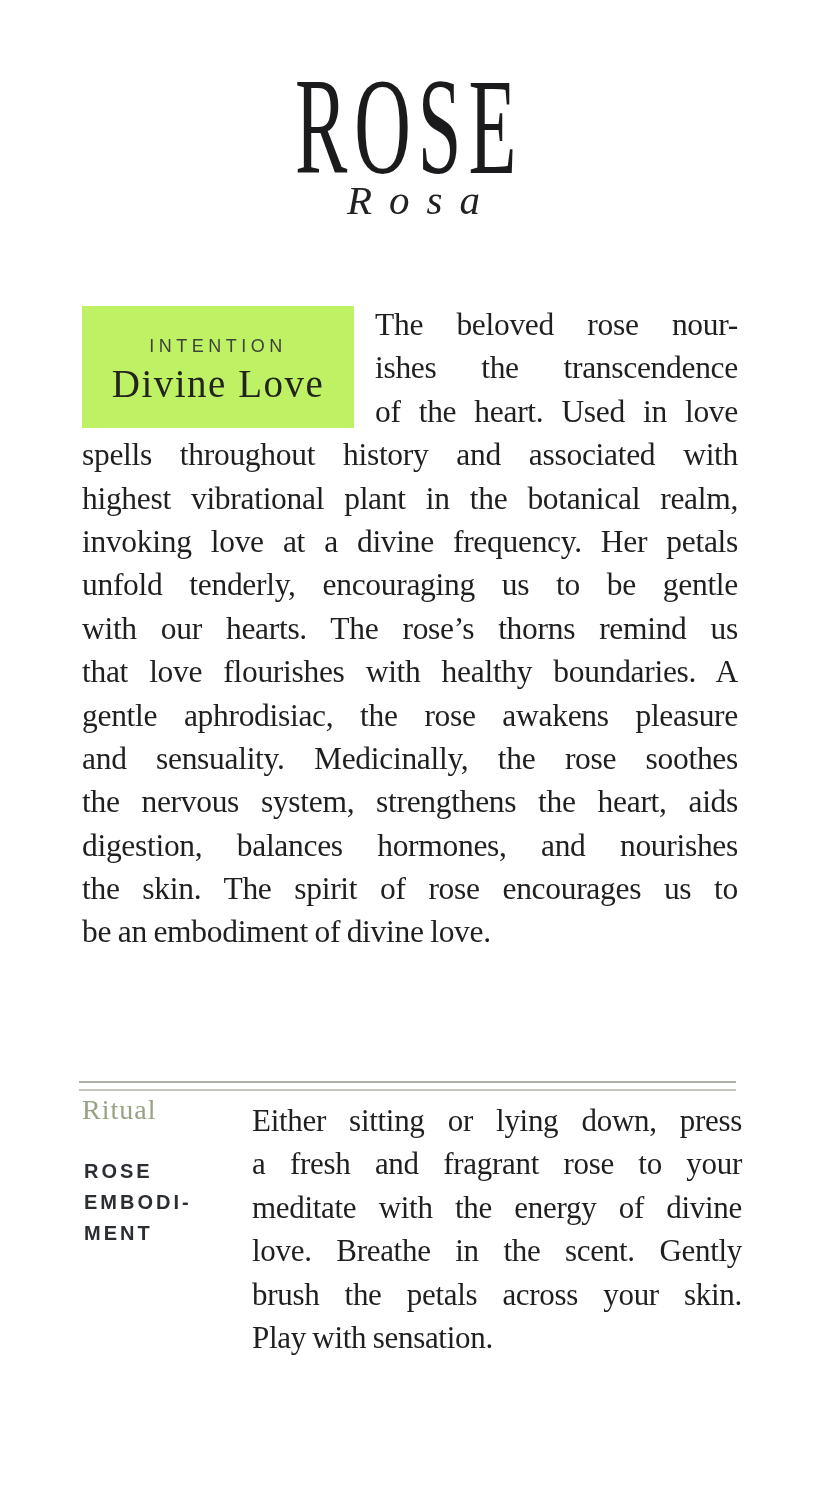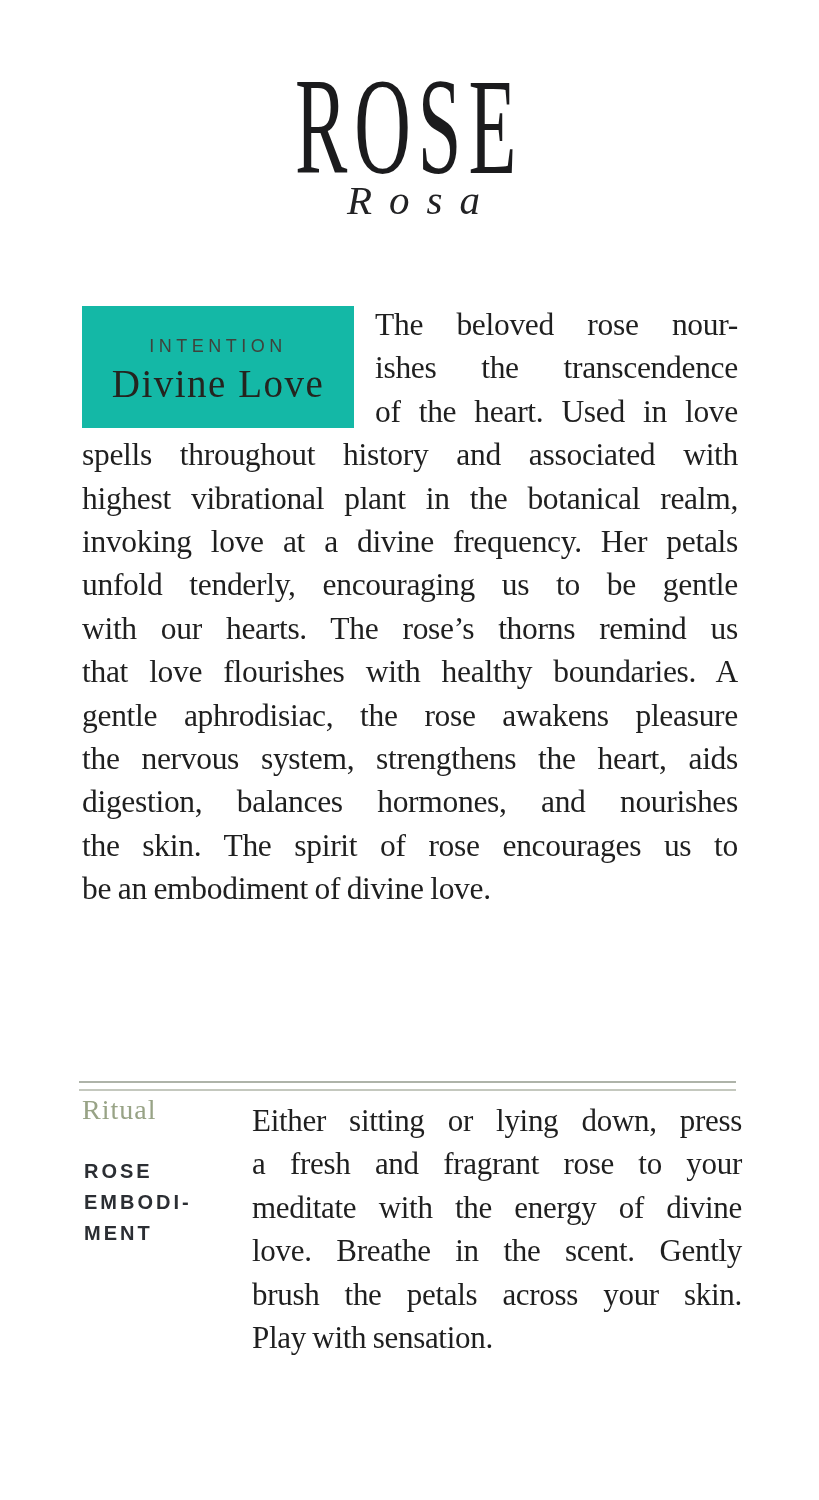--- a/index.html
+++ b/index.html
@@ -19,21 +19,21 @@
   .subtitle-wrap { position:absolute; top:180px; left:4px; width:100%; text-align:center; }
   .page-subtitle {
     display:inline-block; font-style:italic; font-size:41px; line-height:1;
     letter-spacing:17px; padding-left:17px; color:#222224;
   }
 
   
   .intro { position:absolute; left:82px; top:303px; width:656px; }
   .intention-box {
     position:absolute; left:0; top:3px; width:272px; height:122px;
-    background:#14b8a6; text-align:center; box-sizing:border-box; padding-top:31px;
+    background:#bef264; text-align:center; box-sizing:border-box; padding-top:31px;
   }
   .intention-label {
     font-family:"Liberation Sans", sans-serif; font-size:18px; letter-spacing:4.5px;
     color:#3f423c; line-height:1;
   }
   .intention-value {
     font-size:39px; line-height:1; letter-spacing:1.5px; color:#24241f; margin-top:9px;
   }
   .wrap-lines { margin-left:293px; width:363px; }
   .full-lines { width:656px; }
@@ -87,20 +87,21 @@
         <div class="tline">of the heart. Used in love</div>
       </div>
     <div class="full-lines">
         <div class="tline">spells throughout history and associated with</div>
         <div class="tline">highest vibrational plant in the botanical realm,</div>
         <div class="tline">invoking love at a divine frequency. Her petals</div>
         <div class="tline">unfold tenderly, encouraging us to be gentle</div>
         <div class="tline">with our hearts. The rose’s thorns remind us</div>
         <div class="tline">that love flourishes with healthy boundaries. A</div>
         <div class="tline">gentle aphrodisiac, the rose awakens pleasure</div>
+        <div class="tline">and sensuality. Medicinally, the rose soothes</div>
         <div class="tline">the nervous system, strengthens the heart, aids</div>
         <div class="tline">digestion, balances hormones, and nourishes</div>
         <div class="tline">the skin. The spirit of rose encourages us to</div>
         <div class="tline last-left">be an embodiment of divine love.</div>
       </div>
   </div>
 
   <div class="divider"></div>
 
   <div class="ritual-heading">Ritual</div>

